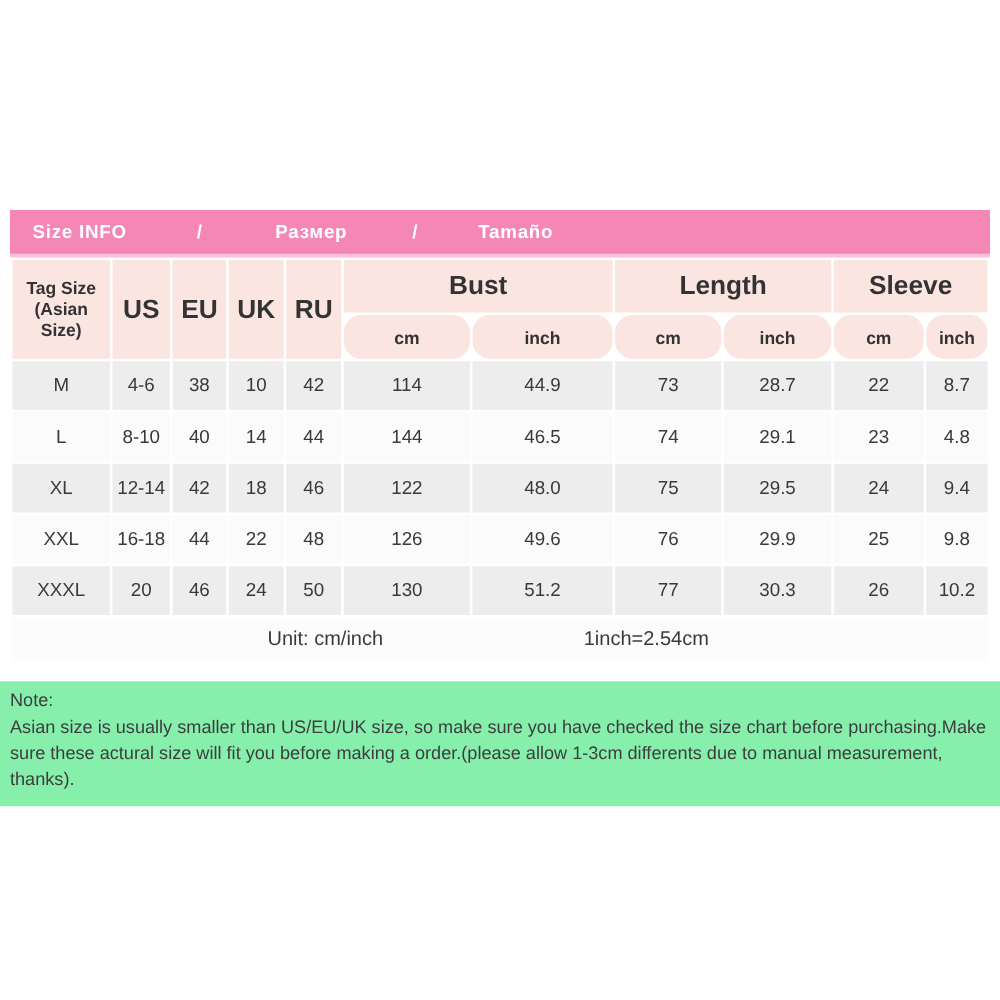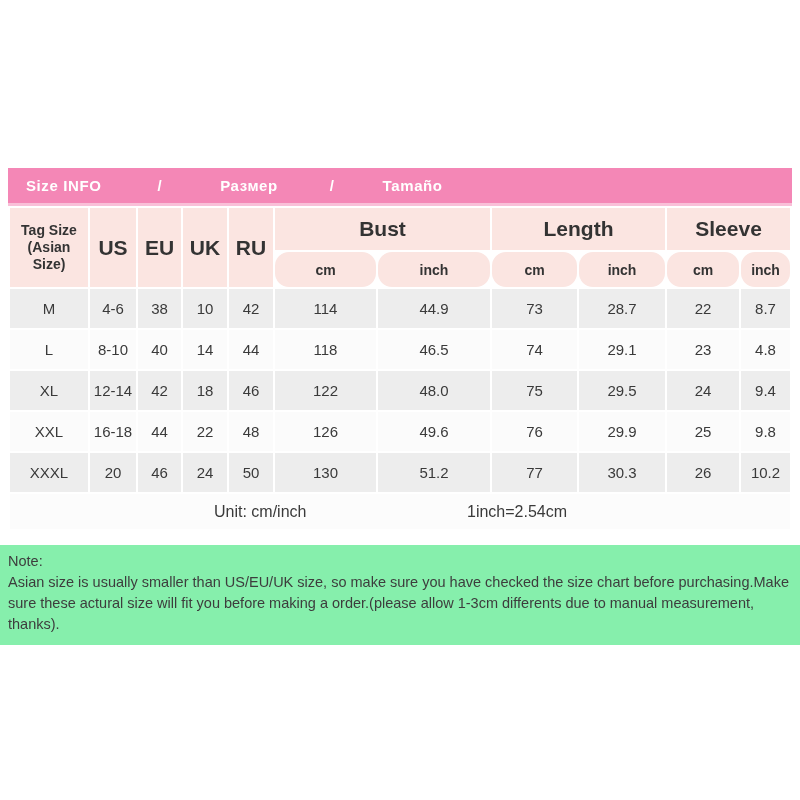--- a/index.html
+++ b/index.html
@@ -144,21 +144,21 @@
         <td>28.7</td>
         <td>22</td>
         <td>8.7</td>
       </tr>
       <tr class="plain">
         <td>L</td>
         <td>8-10</td>
         <td>40</td>
         <td>14</td>
         <td>44</td>
-        <td>118</td>
+        <td>144</td>
         <td>46.5</td>
         <td>74</td>
         <td>29.1</td>
         <td>23</td>
         <td>4.8</td>
       </tr>
       <tr class="alt">
         <td>XL</td>
         <td>12-14</td>
         <td>42</td>

